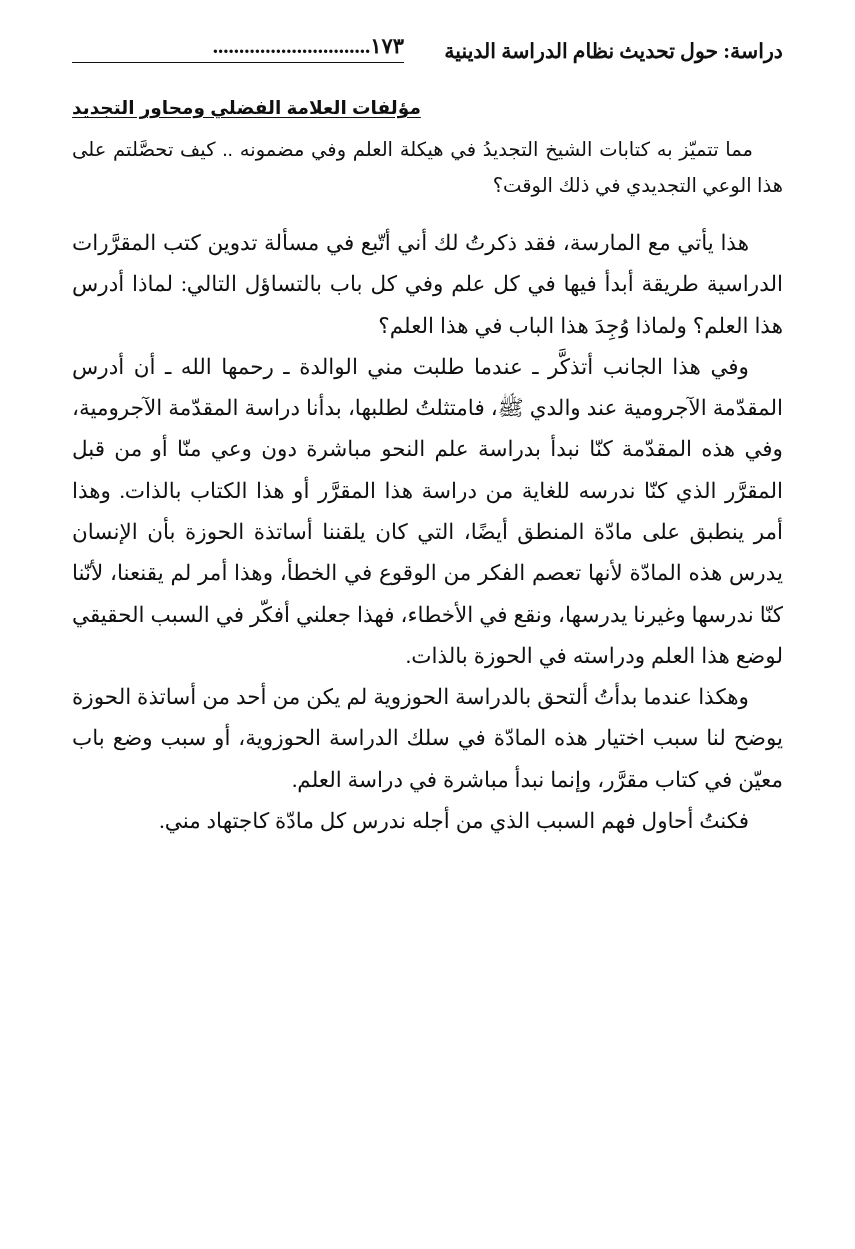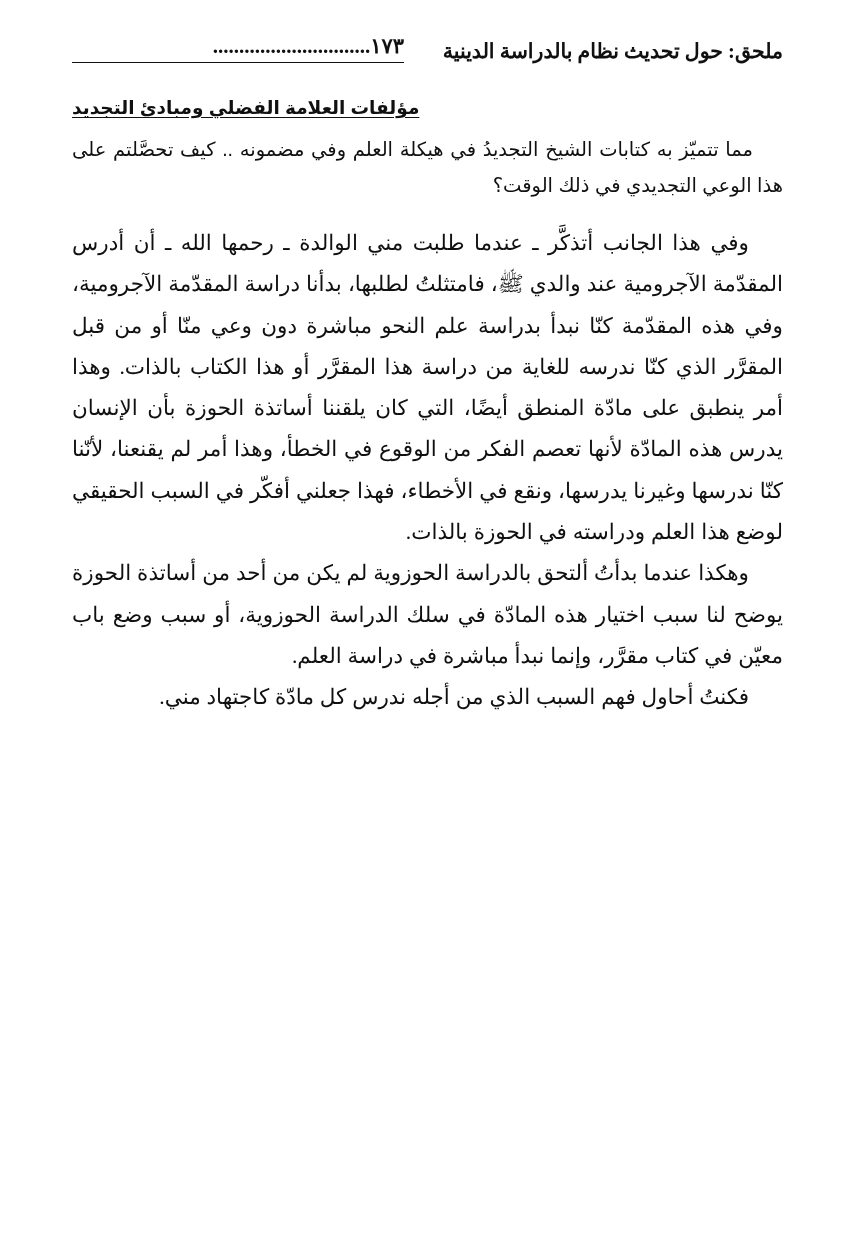--- a/index.html
+++ b/index.html
@@ -103,36 +103,37 @@
     text-indent: 30px;
     margin: 0 0 4px 0;
   }
 </style>
 </head>
 <body>
 
 <div class="page">
 
   <div class="header">
-    <div class="header-title">ملحق: حول تحديث نظام بالدراسة الدينية</div>
+    <div class="header-title">دراسة: حول تحديث نظام الدراسة الدينية</div>
     <div class="header-left-block">
       <div class="header-pageno"><span>١٧٣</span><span>..............................</span></div>
       <div class="header-rule"></div>
     </div>
   </div>
 
   <div class="content">
 
 
-    <div class="section-heading">مؤلفات العلامة الفضلي ومبادئ التجديد</div>
+    <div class="section-heading">مؤلفات العلامة الفضلي ومحاور التجديد</div>
 
     <p class="question">مما تتميّز به كتابات الشيخ التجديدُ في هيكلة العلم وفي مضمونه .. كيف تحصَّلتم على هذا الوعي التجديدي في ذلك الوقت؟</p>
 
     <div class="gap-sm"></div>
 
+    <p class="para">هذا يأتي مع المارسة، فقد ذكرتُ لك أني أتّبع في مسألة تدوين كتب المقرَّرات الدراسية طريقة أبدأ فيها في كل علم وفي كل باب بالتساؤل التالي: لماذا أدرس هذا العلم؟ ولماذا وُجِدَ هذا الباب في هذا العلم؟</p>
 
     <p class="para">وفي هذا الجانب أتذكَّر ـ عندما طلبت مني الوالدة ـ رحمها الله ـ أن أدرس المقدّمة الآجرومية عند والدي ﷺ، فامتثلتُ لطلبها، بدأنا دراسة المقدّمة الآجرومية، وفي هذه المقدّمة كنّا نبدأ بدراسة علم النحو مباشرة دون وعي منّا أو من قبل المقرَّر الذي كنّا ندرسه للغاية من دراسة هذا المقرَّر أو هذا الكتاب بالذات. وهذا أمر ينطبق على مادّة المنطق أيضًا، التي كان يلقننا أساتذة الحوزة بأن الإنسان يدرس هذه المادّة لأنها تعصم الفكر من الوقوع في الخطأ، وهذا أمر لم يقنعنا، لأنّنا كنّا ندرسها وغيرنا يدرسها، ونقع في الأخطاء، فهذا جعلني أفكّر في السبب الحقيقي لوضع هذا العلم ودراسته في الحوزة بالذات.</p>
 
     <p class="para">وهكذا عندما بدأتُ ألتحق بالدراسة الحوزوية لم يكن من أحد من أساتذة الحوزة يوضح لنا سبب اختيار هذه المادّة في سلك الدراسة الحوزوية، أو سبب وضع باب معيّن في كتاب مقرَّر، وإنما نبدأ مباشرة في دراسة العلم.</p>
 
     <p class="para">فكنتُ أحاول فهم السبب الذي من أجله ندرس كل مادّة كاجتهاد مني.</p>
 
   </div>
 
 </div>

